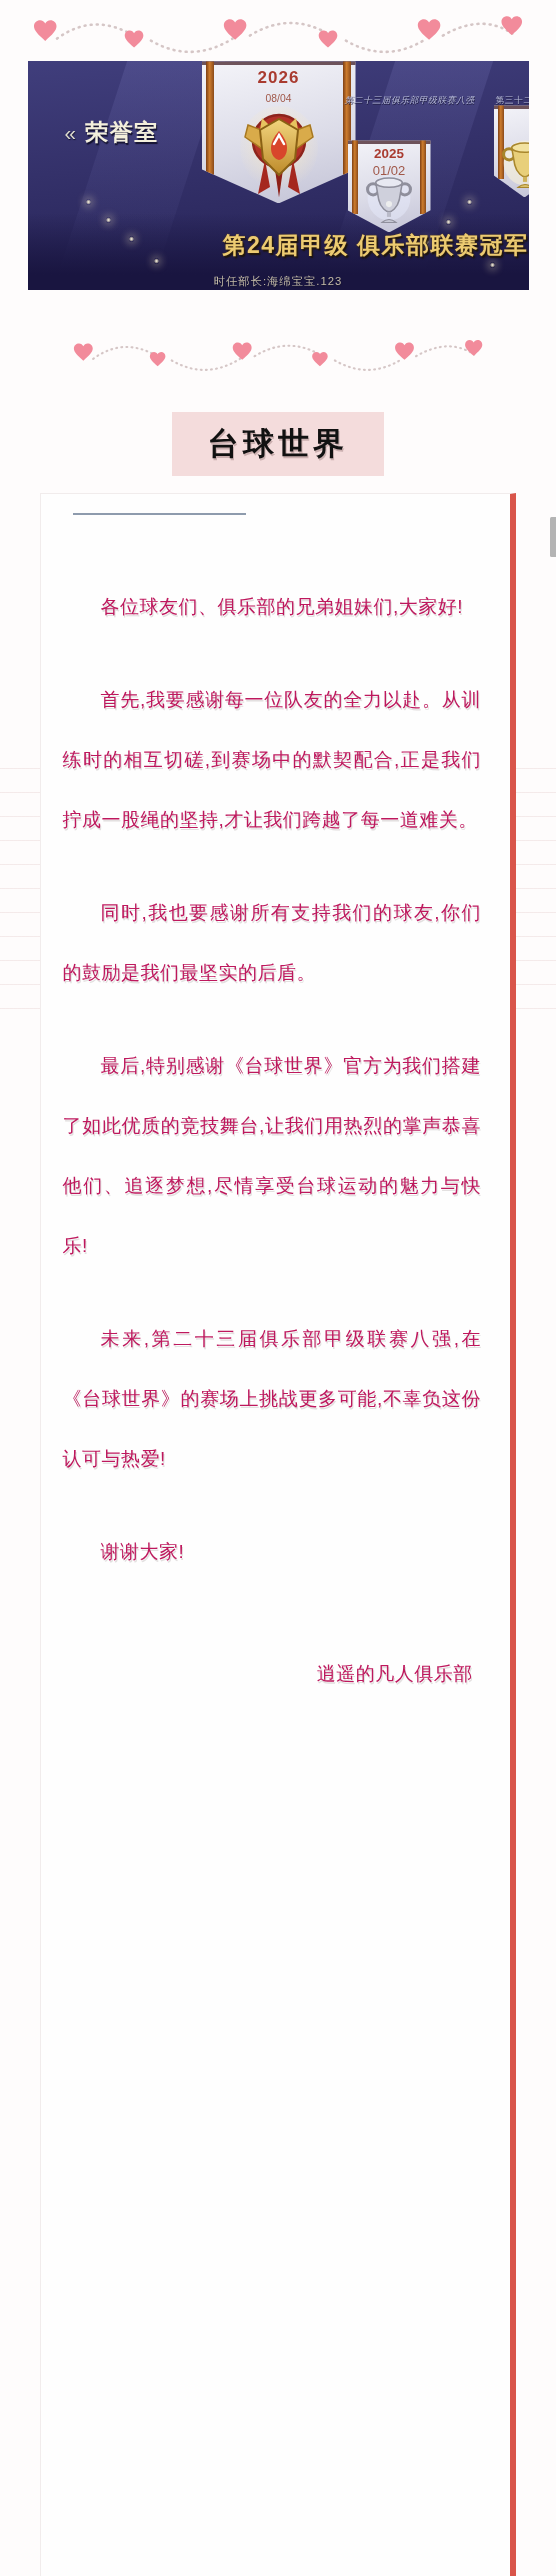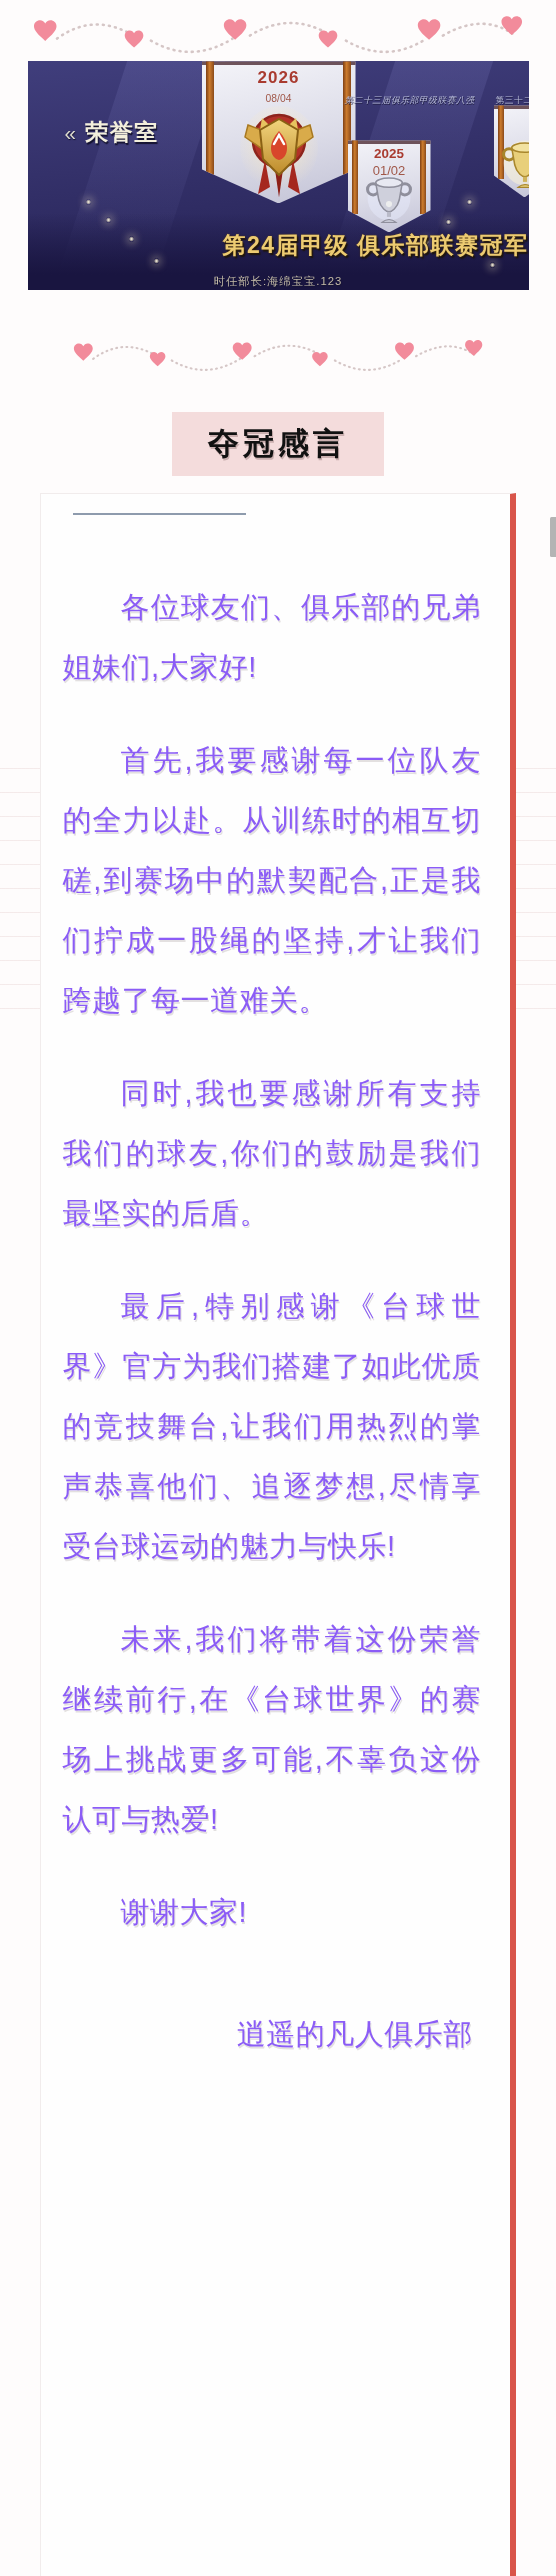--- a/index.html
+++ b/index.html
@@ -67,21 +67,21 @@
     text-shadow:1px 1.5px 0 rgba(150,120,120,.45);}
   .card{
     position:relative;box-sizing:border-box;margin:17px 0 0 40px;
     width:476px;height:2105px;background:#fefefe;
     border-right:6.2px solid #d9554a;border-bottom:6.7px solid #d9554a;
     border-top:0.5px solid #f1ecec;border-left:0.5px solid #f1ecec;
     padding:18.5px 29px 0 21.6px;overflow:hidden;
   }
   .slate-line{width:173px;height:2.6px;background:#8e9bad;margin:0 0 62px 10.3px;}
   .card p{
-    margin:0 0 33px 0;font-size:29px;line-height:60px;color:#8b5cf6;
+    margin:0 0 33px 0;font-size:19px;line-height:60px;color:#be185d;
     text-align:justify;text-indent:2em;letter-spacing:0.5px;
     text-shadow:1px 1.5px 0 rgba(200,194,194,.5);
   }
   .card p.signature{text-align:right;text-indent:0;margin:62px 8.2px 0 0;}
   .scroll-thumb{position:absolute;right:0;top:517px;width:6.2px;height:40px;
     background:#b4b4b4;border-radius:1.5px 0 0 1.5px;}
 </style>
 </head>
 <body>
 
@@ -208,30 +208,30 @@
       <use href="#ht" transform="translate(0,22) scale(0.46)"></use>
       <use href="#ht" transform="translate(178,42) scale(0.38)"></use>
       <use href="#ht" transform="translate(372,20) scale(0.46)"></use>
       <use href="#ht" transform="translate(558,42) scale(0.38)"></use>
       <use href="#ht" transform="translate(752,20) scale(0.46)"></use>
       <use href="#ht" transform="translate(916,14) scale(0.42)"></use>
     </g>
   </svg>
 
   <div class="speech-box">
-    <span>夺冠感言</span>
+    <span>台球世界</span>
   </div>
 
   <div class="card">
     <div class="slate-line"></div>
     <p>各位球友们、俱乐部的兄弟姐妹们,大家好!</p>
     <p>首先,我要感谢每一位队友的全力以赴。从训练时的相互切磋,到赛场中的默契配合,正是我们拧成一股绳的坚持,才让我们跨越了每一道难关。</p>
     <p>同时,我也要感谢所有支持我们的球友,你们的鼓励是我们最坚实的后盾。</p>
     <p>最后,特别感谢《台球世界》官方为我们搭建了如此优质的竞技舞台,让我们用热烈的掌声恭喜他们、追逐梦想,尽情享受台球运动的魅力与快乐!</p>
-    <p>未来,我们将带着这份荣誉继续前行,在《台球世界》的赛场上挑战更多可能,不辜负这份认可与热爱!</p>
+    <p>未来,第二十三届俱乐部甲级联赛八强,在《台球世界》的赛场上挑战更多可能,不辜负这份认可与热爱!</p>
     <p>谢谢大家!</p>
     <p class="signature">逍遥的凡人俱乐部</p>
 
   </div>
 
   <div class="scroll-thumb"></div>
 </div>
 
 
 </body></html>

